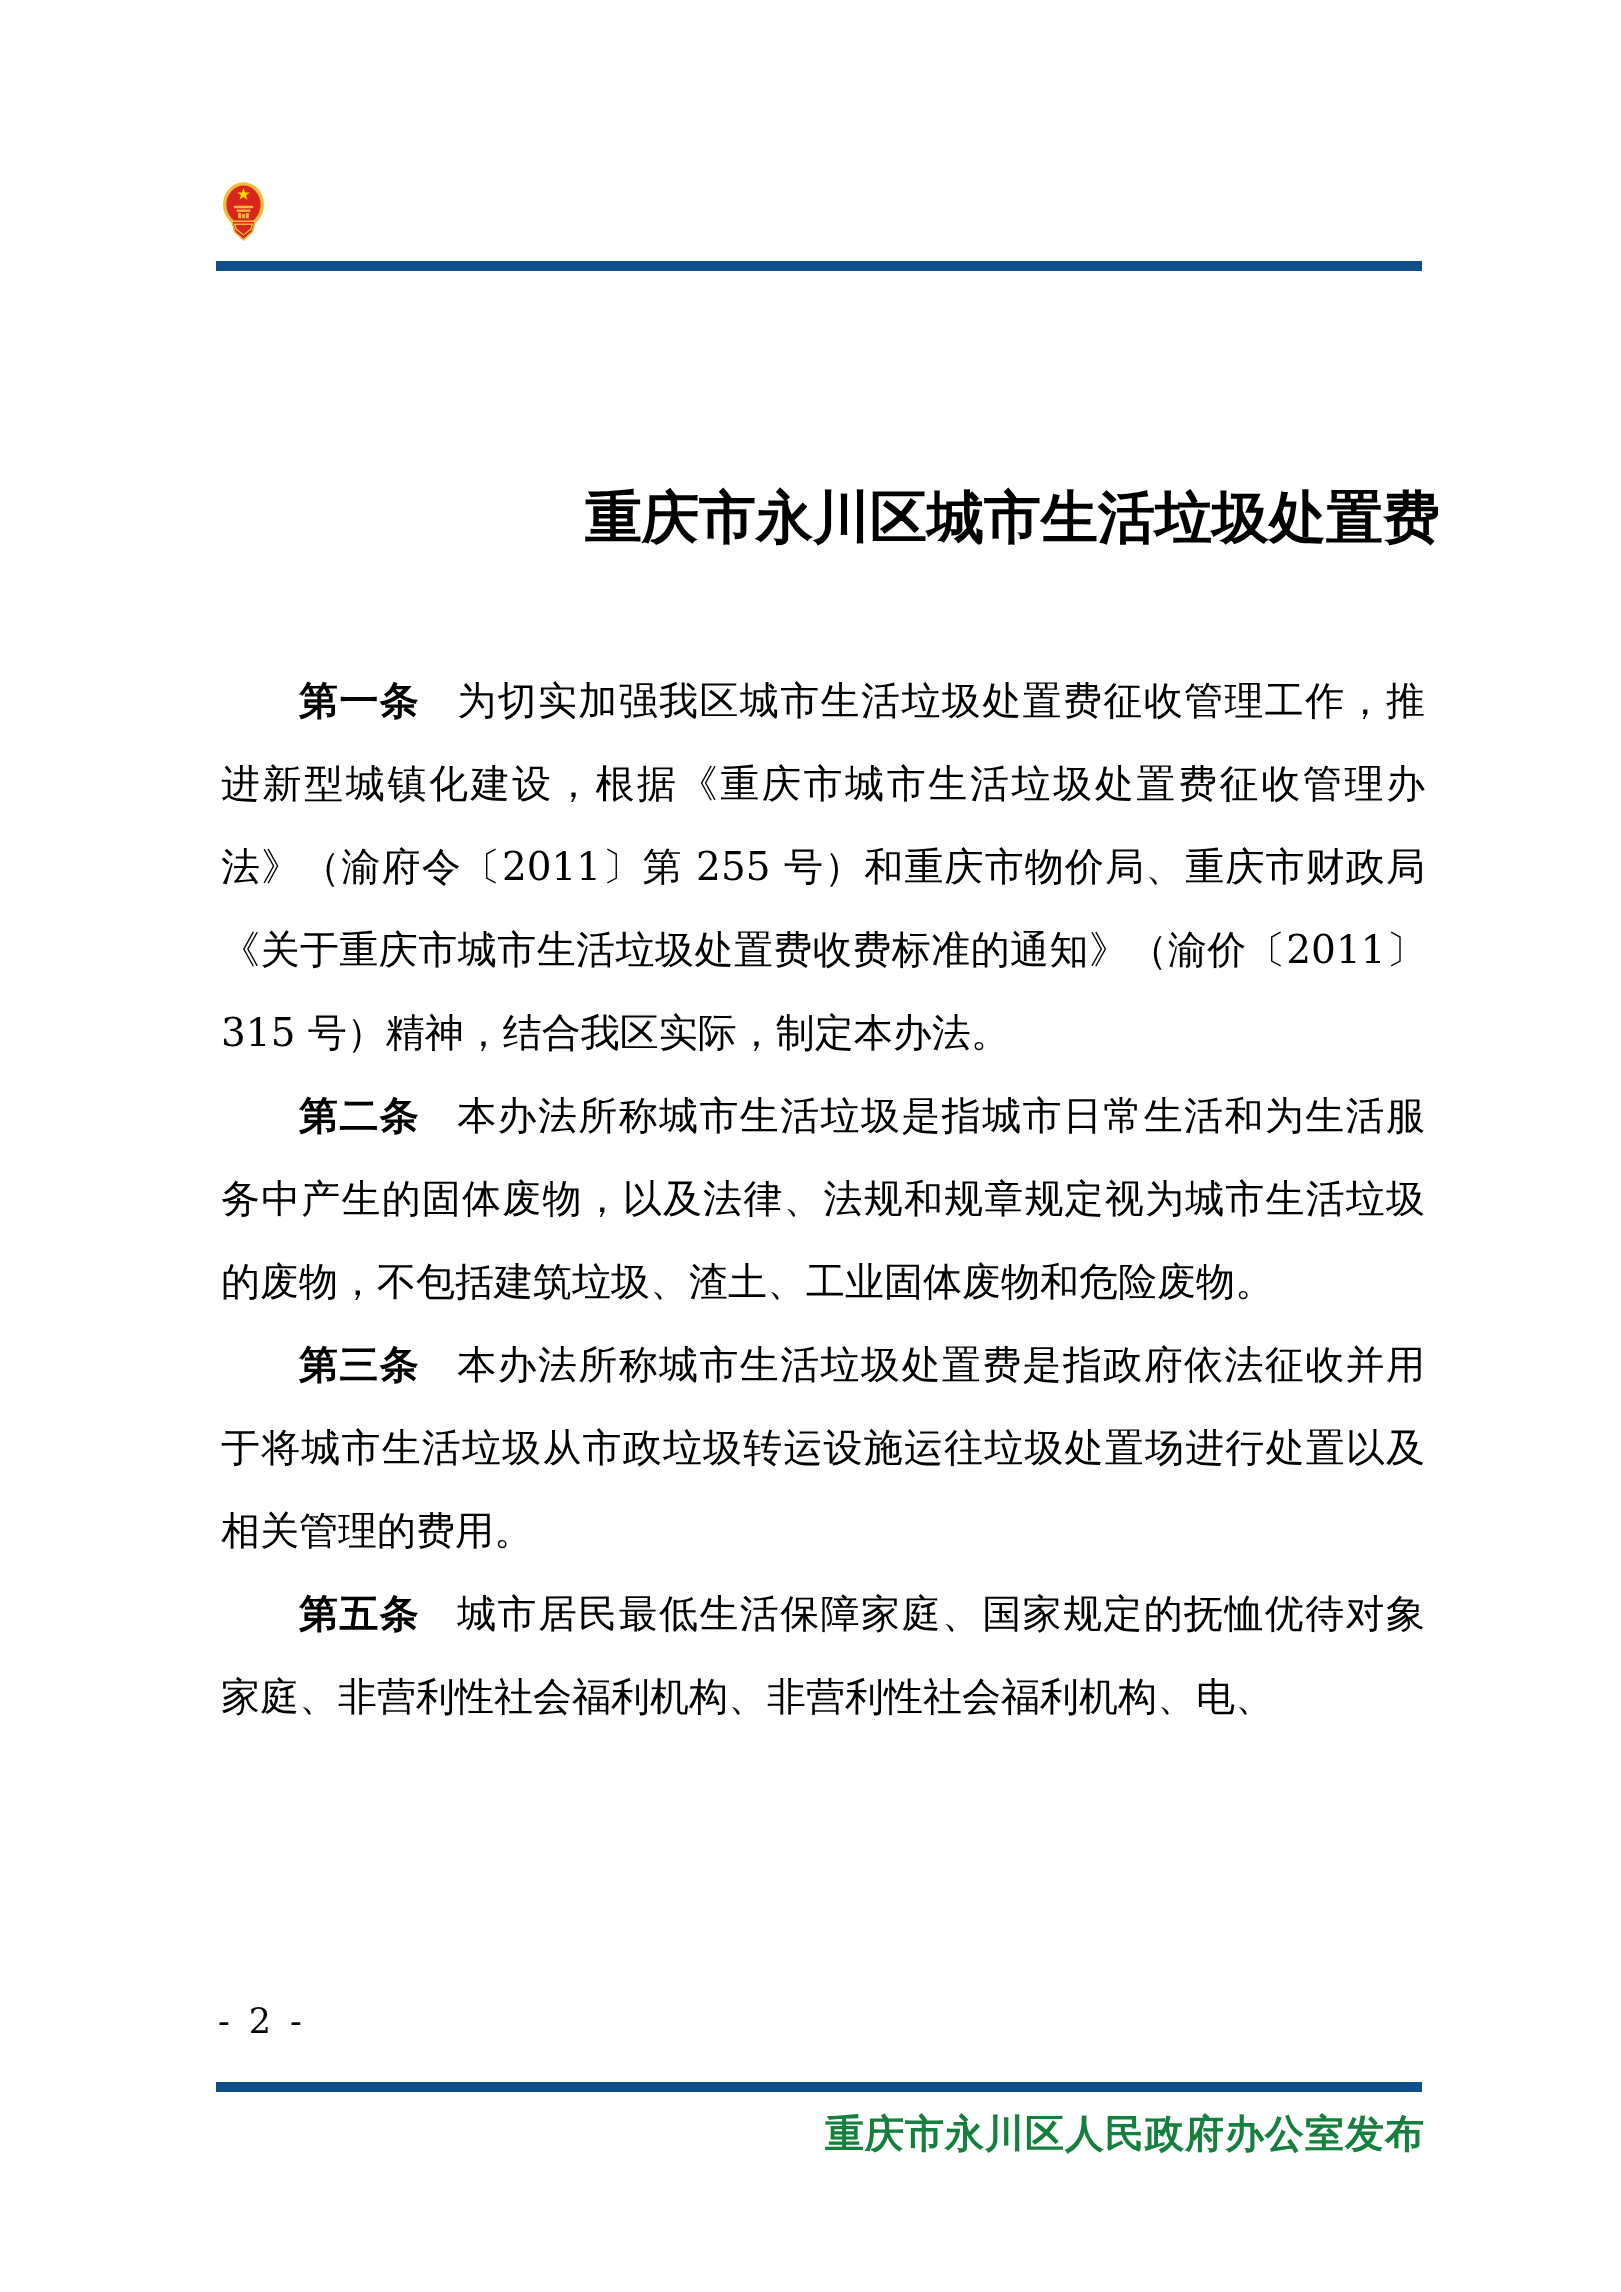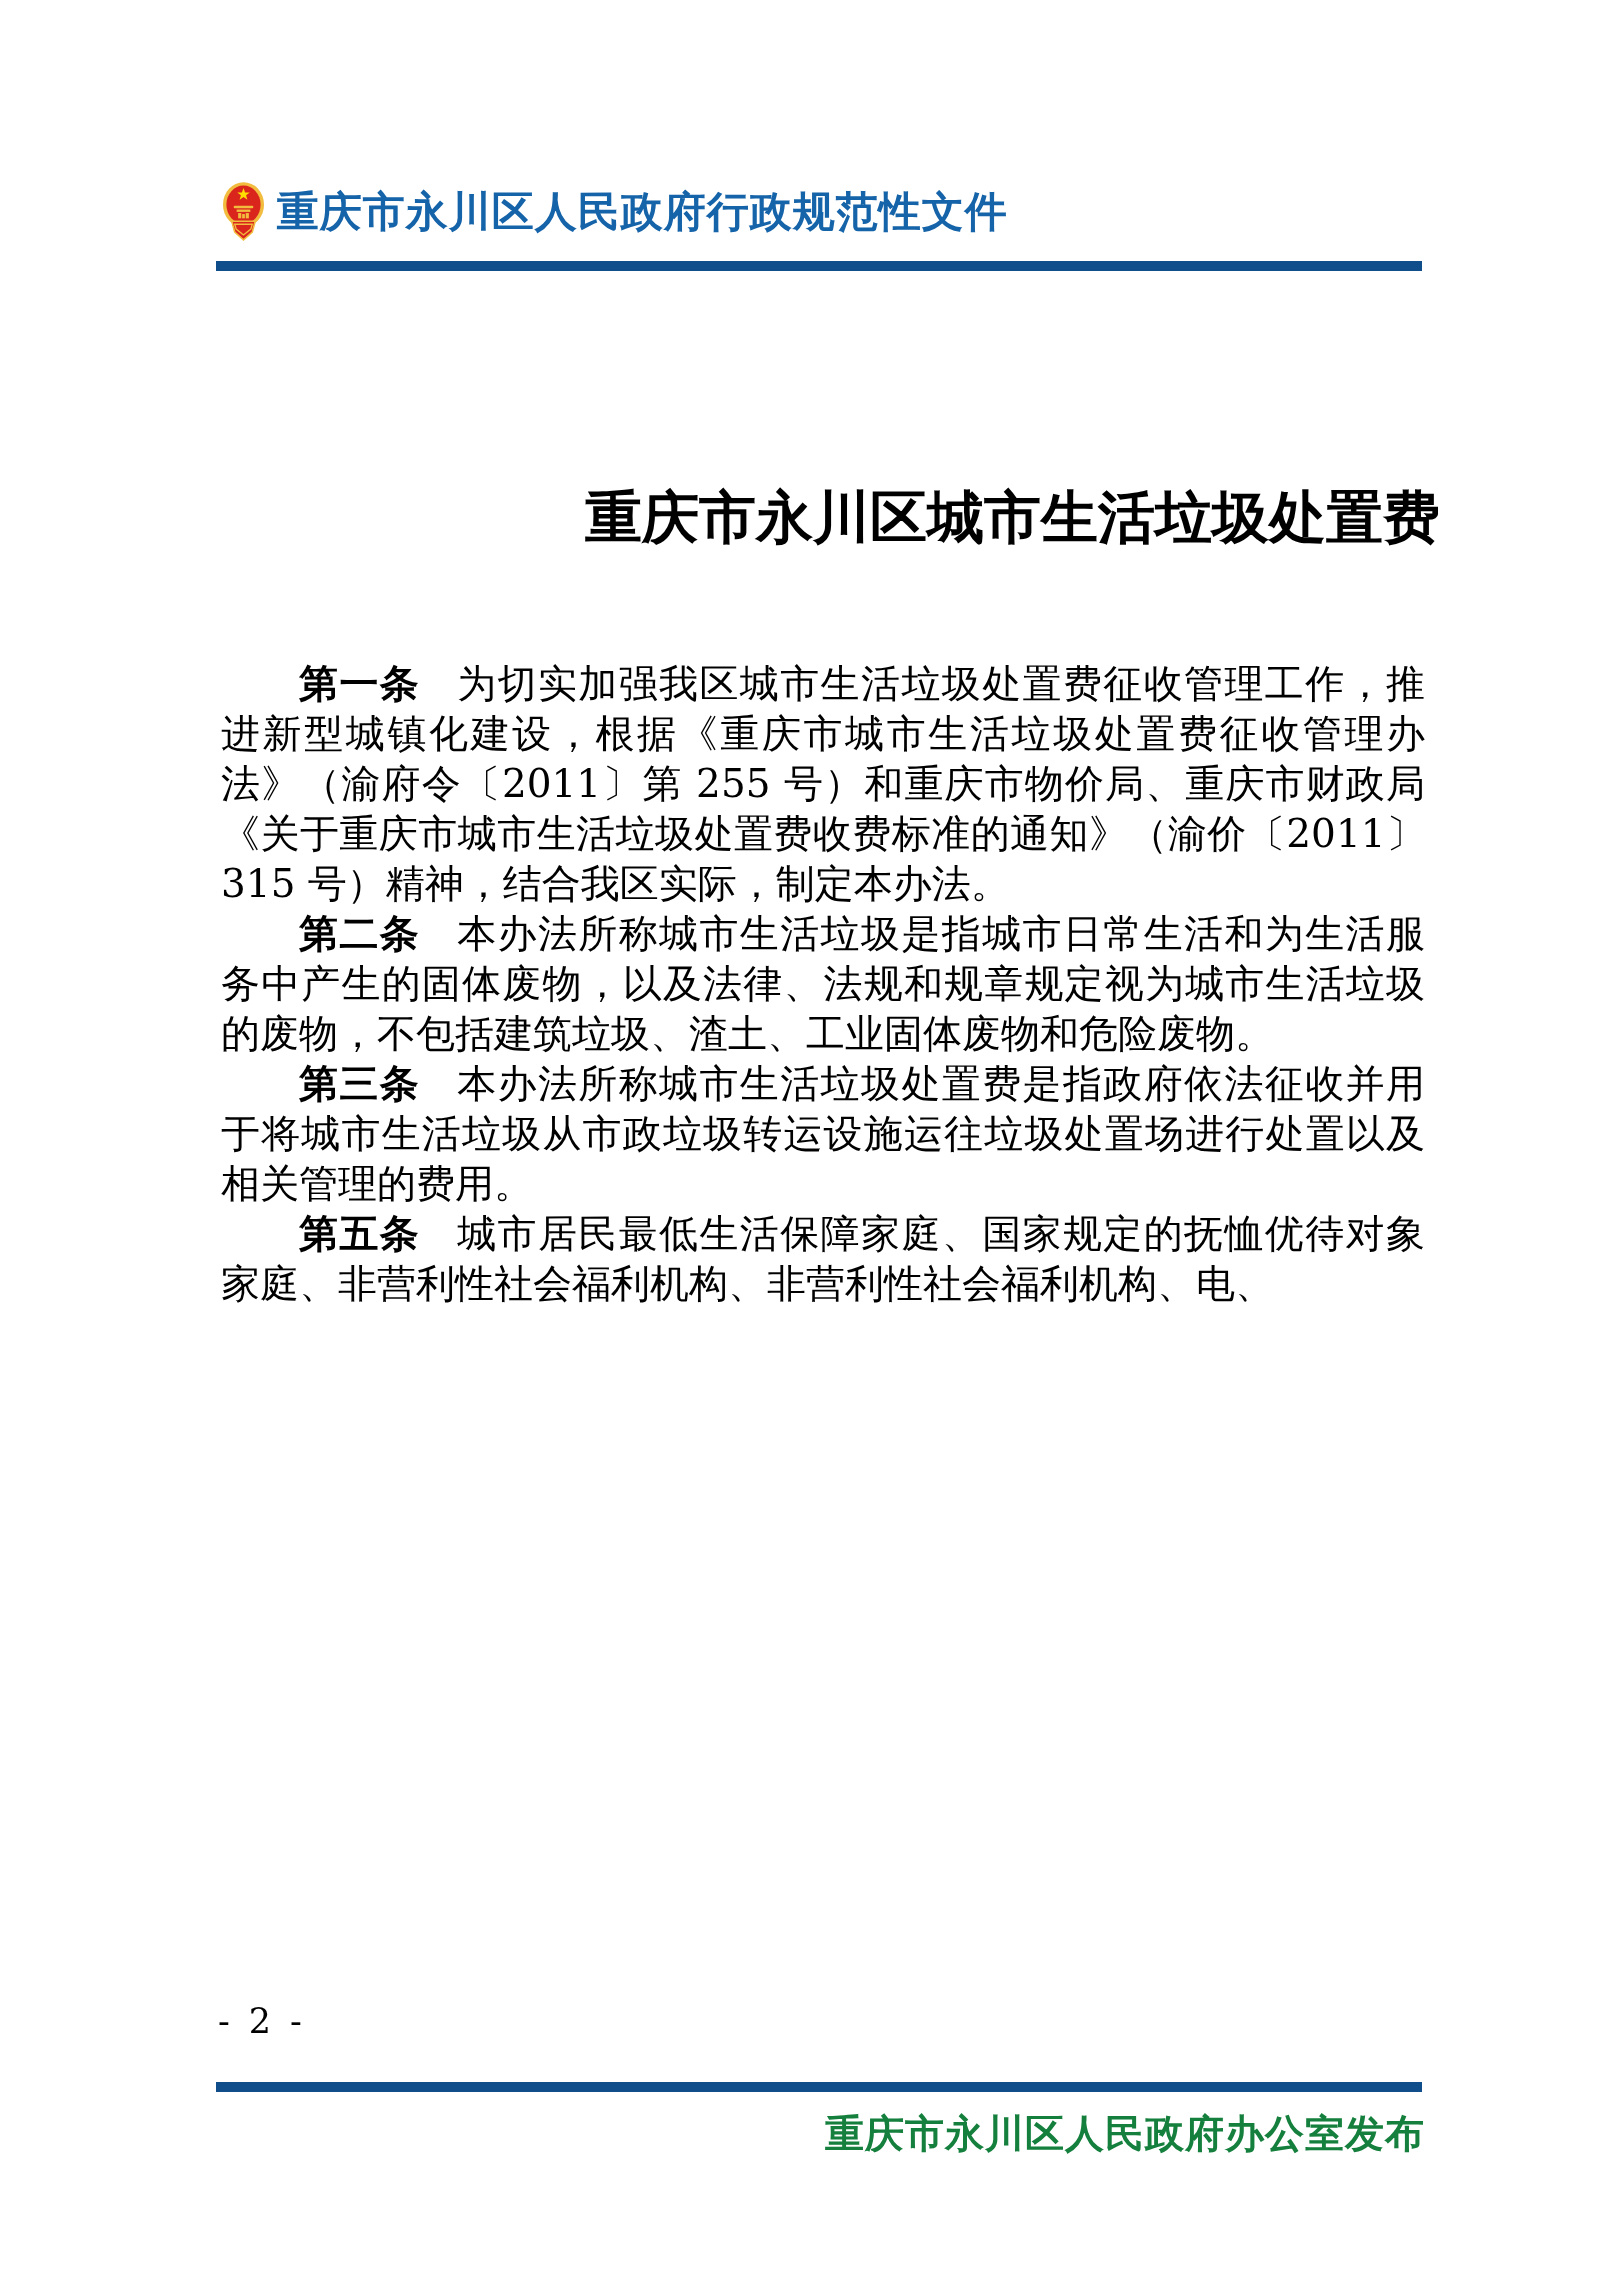--- a/index.html
+++ b/index.html
@@ -56,21 +56,21 @@
     margin-top: 38px;
   }
 
   
   .doc-body {
     position: absolute;
     left: 221px;
     top: 659px;
     width: 1204px;
     font-size: 39px;
-    line-height: 50px;
+    line-height: 83px;
     text-align: justify;
     text-justify: inter-ideograph;
   }
   .doc-body p {
     margin: 0;
     padding: 0;
     text-indent: 78px;
   }
   .article-label {
     font-weight: 700;
@@ -111,21 +111,20 @@
       <ellipse cx="22" cy="24" rx="17.5" ry="19.5" fill="#da251d"></ellipse>
       <path d="M10 41 L34 41 L31 52 L22 60 L13 52 Z" fill="#da251d" stroke="#f2bc3f" stroke-width="1.6"></path>
       <polygon points="22,7 23.6,11.6 28.4,11.6 24.6,14.4 26,19 22,16.2 18,19 19.4,14.4 15.6,11.6 20.4,11.6" fill="#ffde00"></polygon>
       <rect x="12" y="25" width="20" height="2.6" rx="1" fill="#f2bc3f"></rect>
       <rect x="15" y="29" width="14" height="2.4" fill="#f2bc3f"></rect>
       <rect x="16.5" y="32.6" width="3.2" height="5.4" fill="#f2bc3f"></rect>
       <rect x="24.3" y="32.6" width="3.2" height="5.4" fill="#f2bc3f"></rect>
       <rect x="20.6" y="33.6" width="2.8" height="4.4" fill="#f2bc3f"></rect>
       <path d="M13 44 L31 44 L29.5 49 L22 55 L14.5 49 Z" fill="none" stroke="#f2bc3f" stroke-width="1.4"></path>
     </svg>
-    <div class="masthead-title">重庆市永川区人民政府行政规范性文件</div>
   </div>
   <div class="rule rule-top"></div>
 
   <div class="doc-title">
     <div>重庆市永川区城市生活垃圾处置费</div>
   </div>
 
   <div class="doc-body">
     <p><span class="article-label">第一条</span><span>为切实加强我区城市生活垃圾处置费征收管理工作，推进新型城镇化建设，根据《重庆市城市生活垃圾处置费征收管理办法》（渝府令〔2011〕第 255 号）和重庆市物价局、重庆市财政局《关于重庆市城市生活垃圾处置费收费标准的通知》（渝价〔2011〕315 号）精神，结合我区实际，制定本办法。</span></p>
     <p><span class="article-label">第二条</span><span>本办法所称城市生活垃圾是指城市日常生活和为生活服务中产生的固体废物，以及法律、法规和规章规定视为城市生活垃圾的废物，不包括建筑垃圾、渣土、工业固体废物和危险废物。</span></p>

